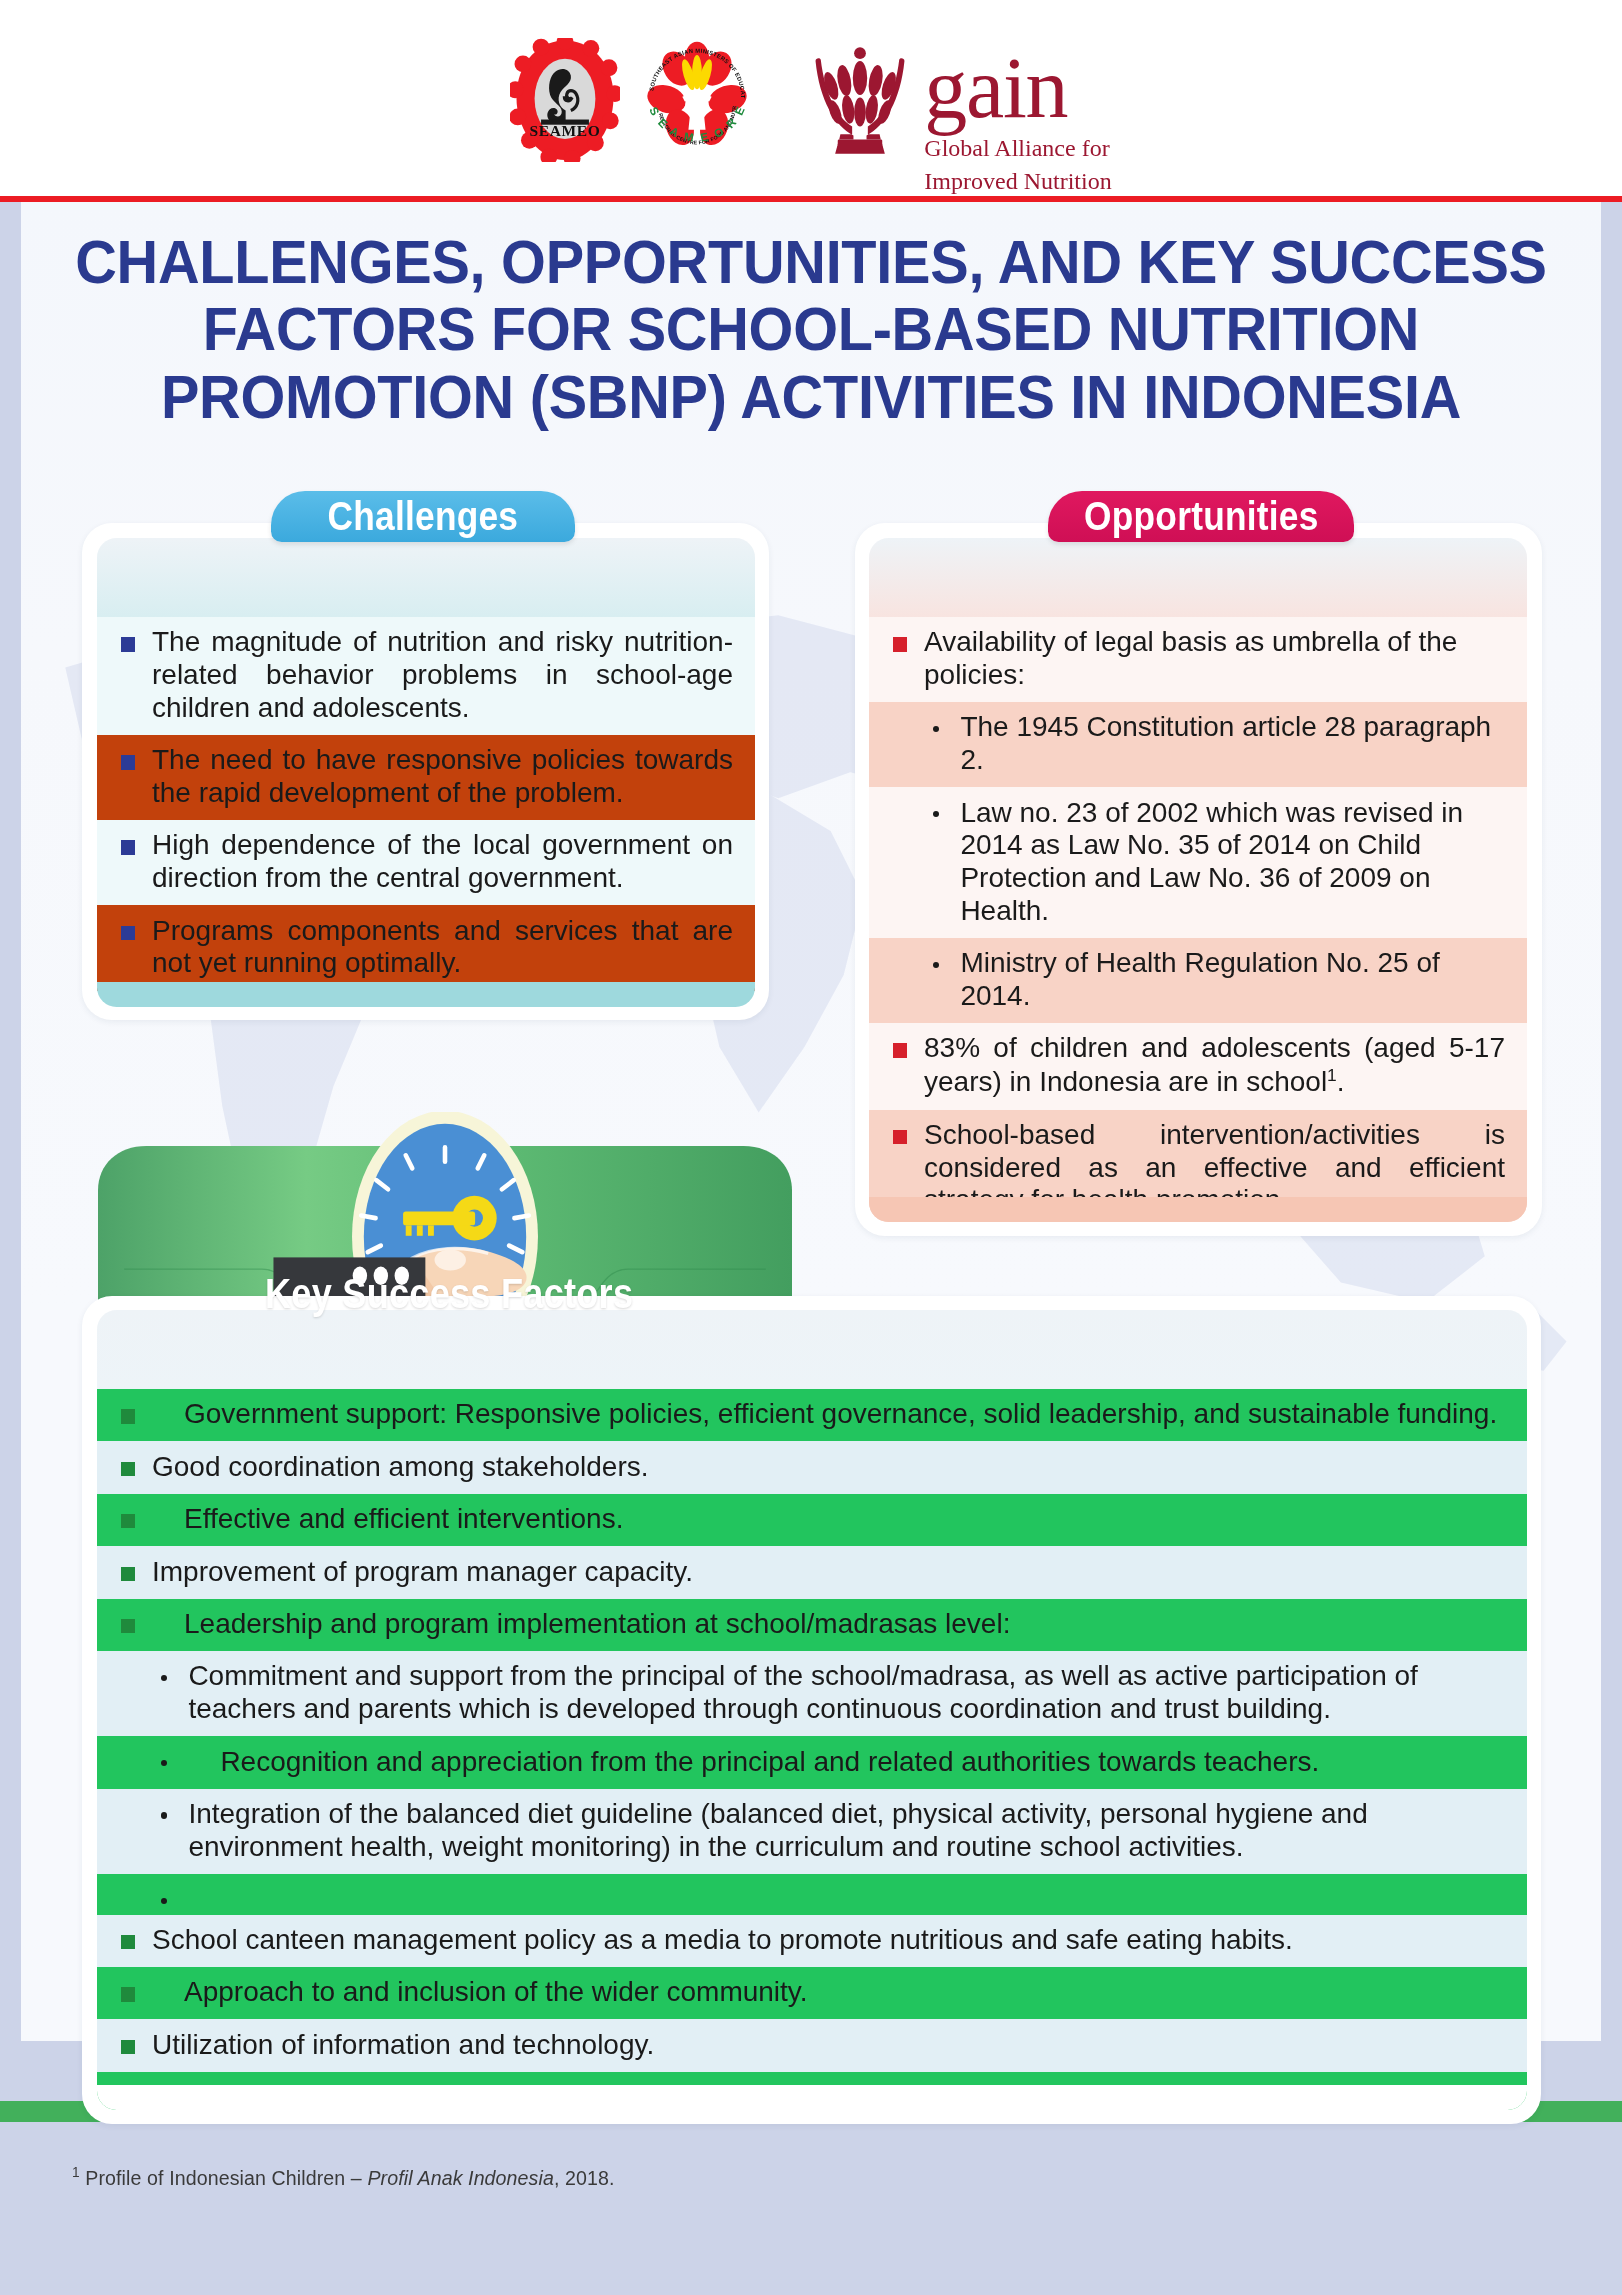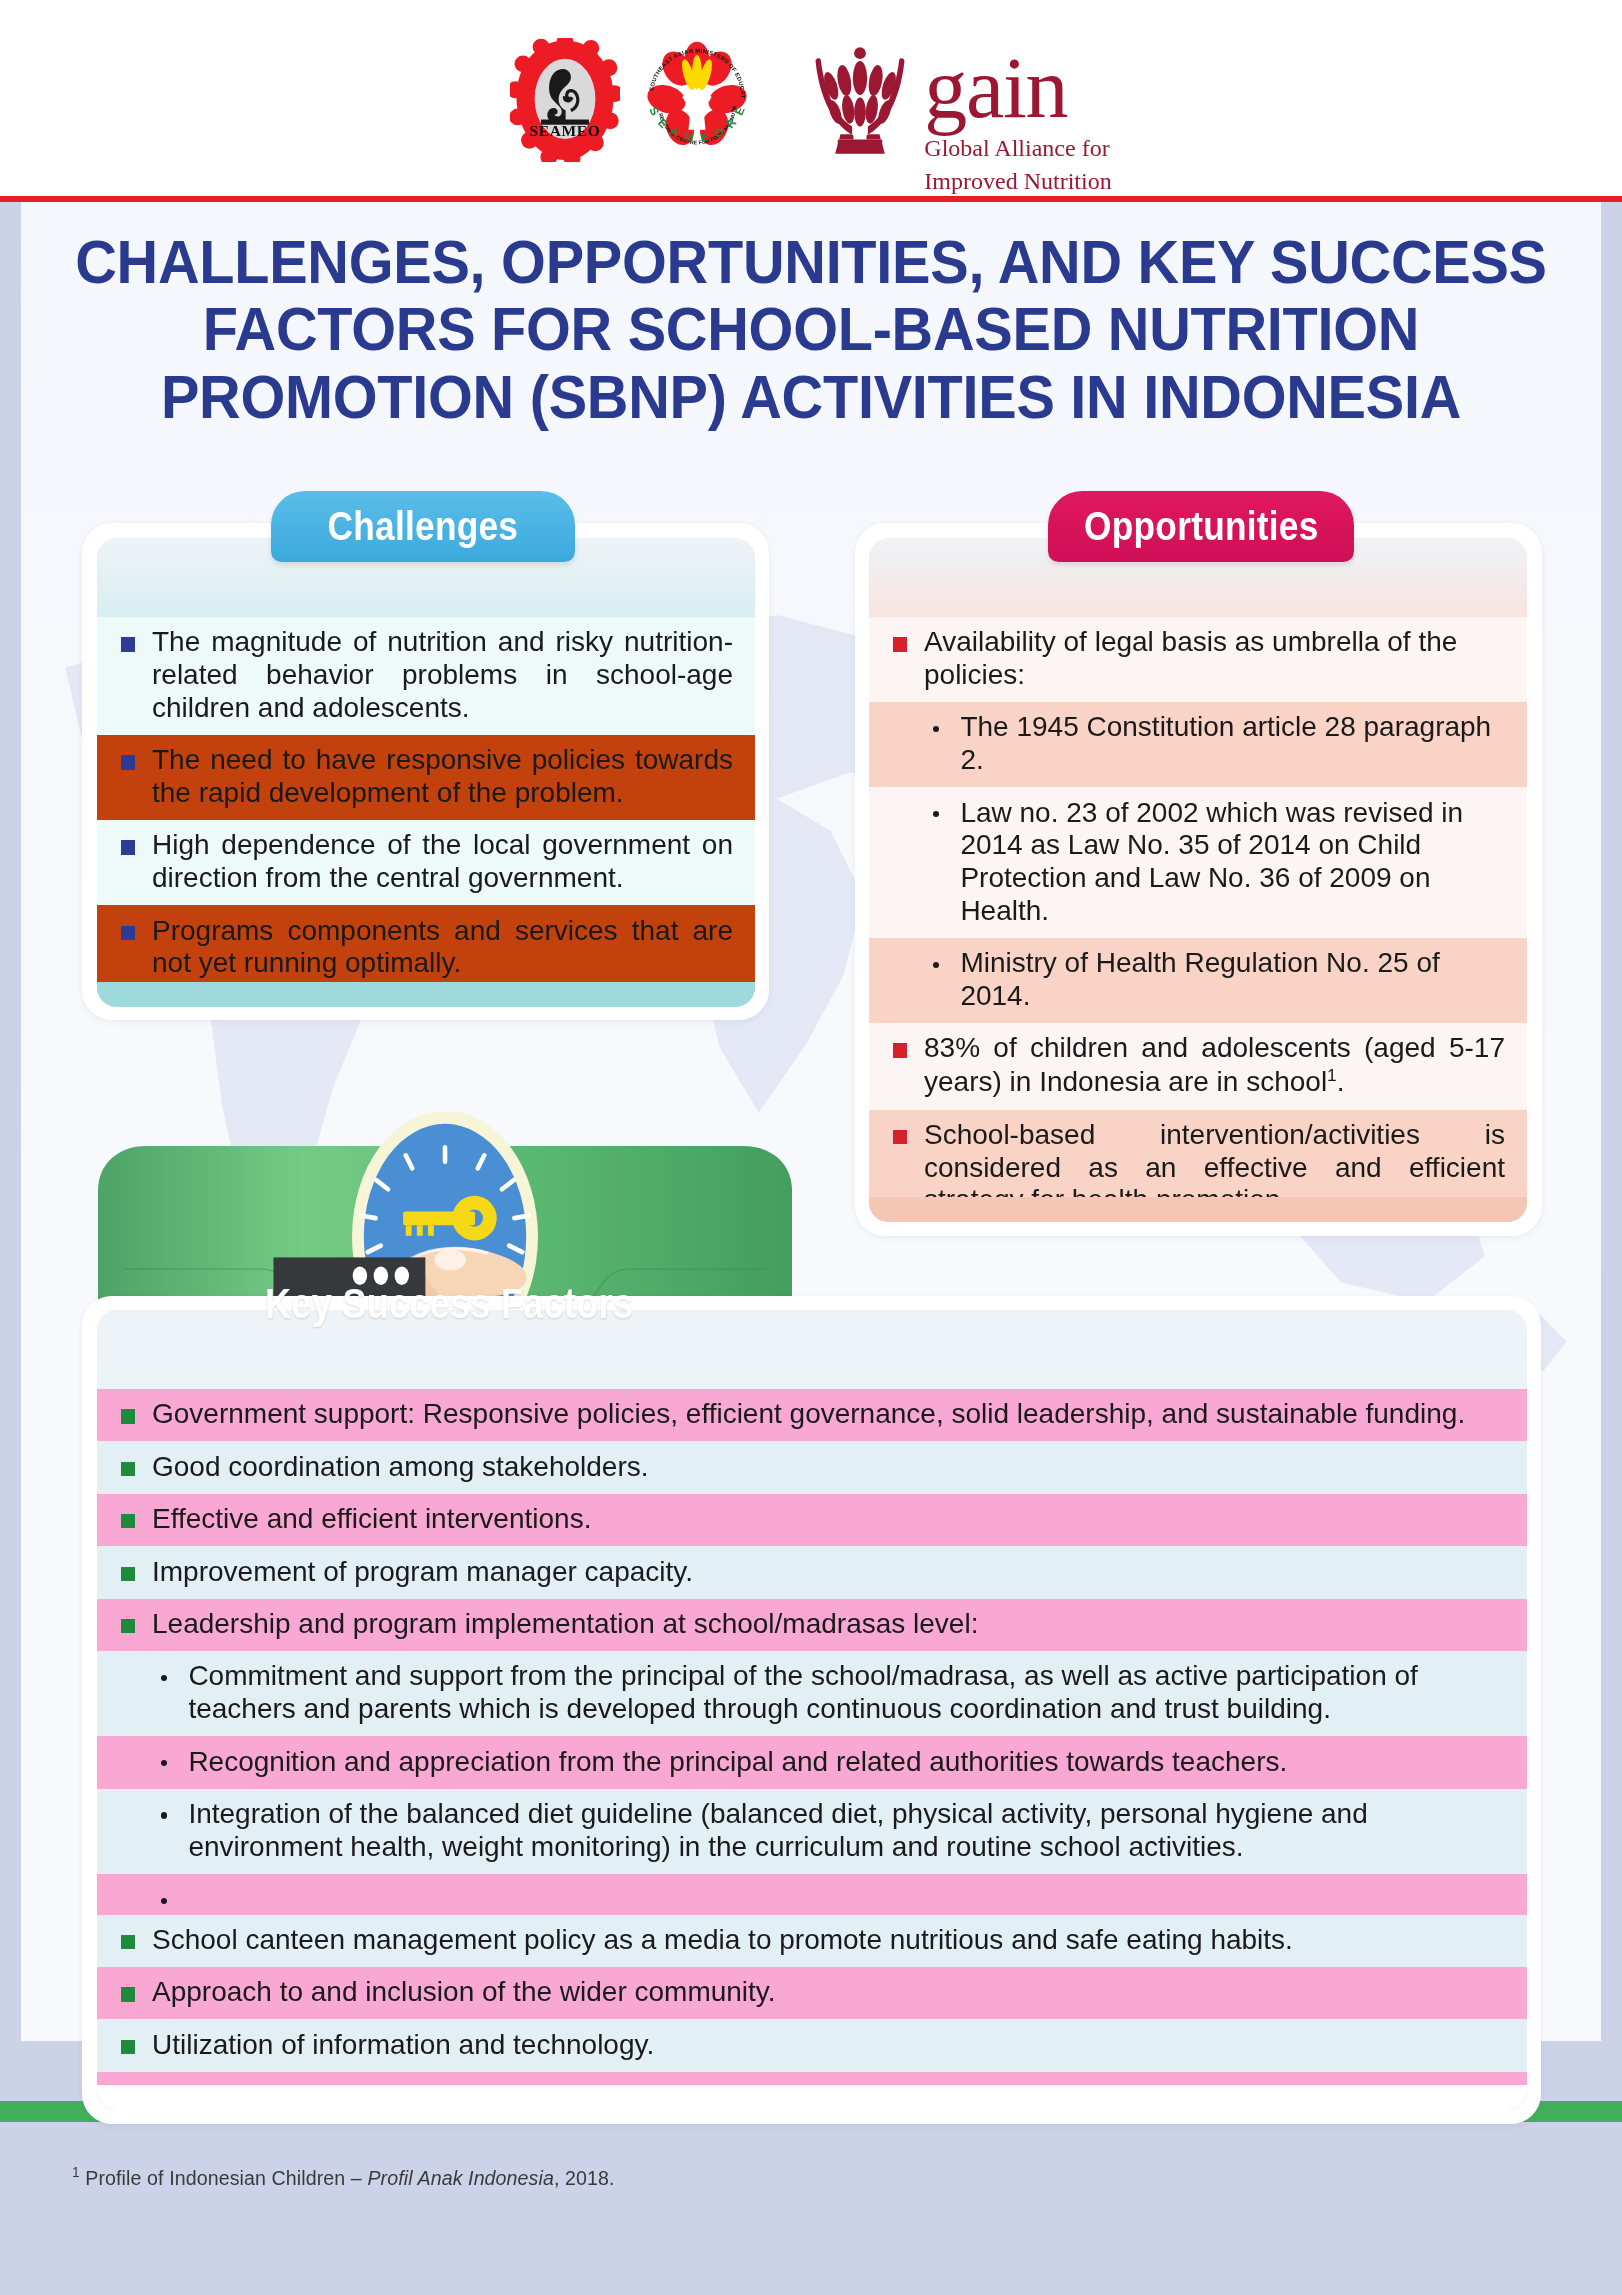--- a/index.html
+++ b/index.html
@@ -98,21 +98,21 @@
     letter-spacing: -0.3px;
     color: #2a3a8f;
     transform: scaleX(.93);
     transform-origin: 50% 50%;
   }
   .title span { display: block; }
 
   
   .badge {
     position: absolute;
-    height: 71px;
+    height: 51px;
     display: flex;
     align-items: center;
     justify-content: center;
     border-radius: 34px 34px 10.5px 10.5px;
     z-index: 6;
     box-shadow: 0 2.6px 5.2px rgba(0,0,0,.10);
   }
   .badge-txt {
     font-family: "Liberation Sans Narrow","Liberation Sans", sans-serif;
     font-weight: bold;
@@ -203,21 +203,21 @@
 
   .row .txt { flex: 1 1 auto; }
   .just .txt { text-align: justify; }
   .txt sup { font-size: .62em; vertical-align: super; }
 
   
   #panel-challenges   .row.tint-a { background: #eef9fa; justify-content: space-between; }
   #panel-challenges   .row.tint-b { background: #c2410c; }
   #panel-opportunities .row.tint-a { background: #fdf5f3; }
   #panel-opportunities .row.tint-b { background: #f8d3c6; }
-  #panel-ksf          .row.tint-a { background: #f9a8d4; }
+  #panel-ksf          .row.tint-a { background: #22c55e; gap: 32px; }
   #panel-ksf          .row.tint-b { background: #e2eff5; }
 
   
   .illus {
     position: absolute;
     left: 98px; top: 1112px;
     width: 694px; height: 262px;
     z-index: 3;
   }
   .illus svg { width: 100%; height: 100%; }

